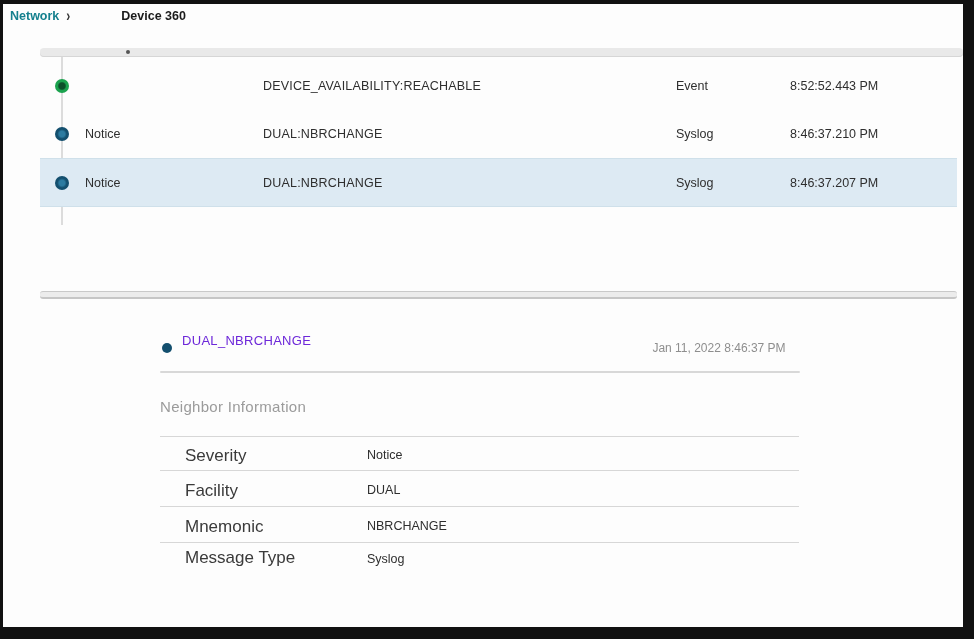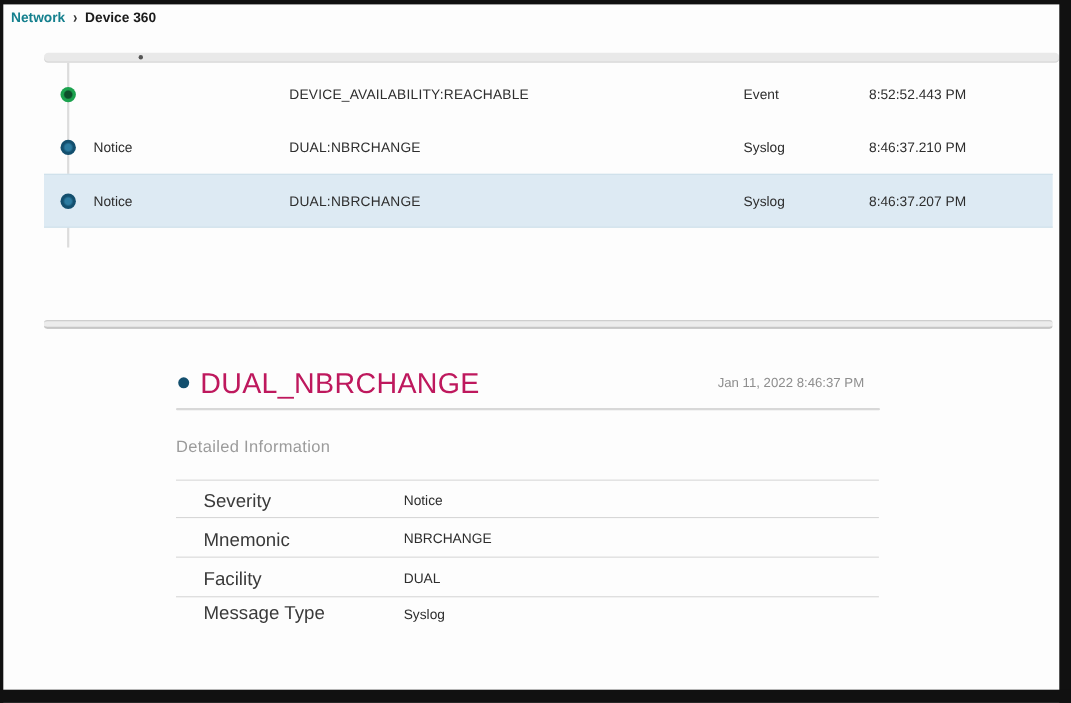--- a/index.html
+++ b/index.html
@@ -11,21 +11,21 @@
   .frame-top    { position:absolute; left:0; top:0; width:974px; height:4px; background:#111; }
   .frame-left   { position:absolute; left:0; top:0; width:3px; height:639px; background:#111; }
   .frame-right  { position:absolute; left:963px; top:0; width:11px; height:639px; background:#111; }
   .frame-bottom { position:absolute; left:0; top:627px; width:974px; height:12px; background:#111; }
 
   
   .breadcrumb { position:absolute; left:10px; top:9px; font-size:12.5px; font-weight:bold;
     display:flex; align-items:center; gap:7px; }
   .crumb-link { color:#15808e; cursor:pointer; }
   .crumb-sep  { color:#333; font-size:12px; transform:scaleY(1.3); font-weight:bold; }
-  .crumb-cur  { color:#1b1b1b; }
+  .crumb-cur  { color:#1b1b1b;margin-left:44px; }
 
   
   .top-bar { position:absolute; left:40px; top:48px; width:923px; height:9px;
     background:#e9e9e9; border-radius:4px; box-shadow:inset 0 -1px 0 #d6d6d6; }
   .top-bar .thumb-dot { position:absolute; left:86px; top:2px; width:4px; height:4px;
     border-radius:50%; background:#555; }
 
   
   .timeline-line { position:absolute; left:61px; top:57px; width:2px; height:168px; background:#dcdcdc; }
 
@@ -42,21 +42,21 @@
   .dot-green { background:radial-gradient(circle, #0d4f2b 0%, #0d4f2b 32%, #1ba24e 45%, #1ba24e 100%); }
   .dot-blue  { background:radial-gradient(circle, #2c7ba0 0%, #2c7ba0 28%, #134f6e 48%, #134f6e 100%); }
 
   
   .section-divider { position:absolute; left:40px; top:291px; width:917px; height:8px;
     background:#ececec; border-top:1px solid #c9c9c9; border-bottom:2px solid #c6c6c6; border-radius:3px; }
 
   
   .detail-header-dot { position:absolute; left:162px; top:343px; width:10px; height:10px;
     border-radius:50%; background:#134f6e; }
-  .detail-title { position:absolute; left:182px; top:333px; font-size:26px; color:#be185d;
+  .detail-title { position:absolute; left:182px; top:333px; font-size:13px; color:#6d28d9;
     letter-spacing:.3px; }
   .detail-time { position:absolute; left:640px; top:341px; width:158px; text-align:center;
     font-size:12px; color:#8e8e8e; }
   .detail-underline { position:absolute; left:160px; top:371px; width:640px; height:2px;
     background:#d8d8d8; border-radius:1px; }
 
   .section-heading { position:absolute; left:160px; top:398px; font-size:15px; color:#9b9b9b;
     letter-spacing:.3px; }
 
   .info-table { position:absolute; left:160px; top:436px; width:639px; border-top:1px solid #d7d7d7; }
@@ -110,34 +110,34 @@
     <span class="cell c-time">8:46:37.207 PM</span>
   </div>
 
   <div class="section-divider"></div>
 
   <span class="detail-header-dot"></span>
   <div class="detail-title">DUAL_NBRCHANGE</div>
   <div class="detail-time">Jan 11, 2022 8:46:37 PM</div>
   <div class="detail-underline"></div>
 
-  <div class="section-heading">Detailed Information</div>
+  <div class="section-heading">Neighbor Information</div>
 
   <div class="info-table">
     <div class="info-row row-severity">
       <div class="info-label">Severity</div>
       <div class="info-value">Notice</div>
     </div>
+    <div class="info-row row-facility">
+      <div class="info-label">Facility</div>
+      <div class="info-value">DUAL</div>
+    </div>
     <div class="info-row row-mnemonic">
       <div class="info-label">Mnemonic</div>
       <div class="info-value">NBRCHANGE</div>
-    </div>
-    <div class="info-row row-facility">
-      <div class="info-label">Facility</div>
-      <div class="info-value">DUAL</div>
     </div>
     <div class="info-row row-msgtype">
       <div class="info-label">Message Type</div>
       <div class="info-value">Syslog</div>
     </div>
   </div>
 
   <div class="frame-top"></div>
   <div class="frame-left"></div>
   <div class="frame-right"></div>

